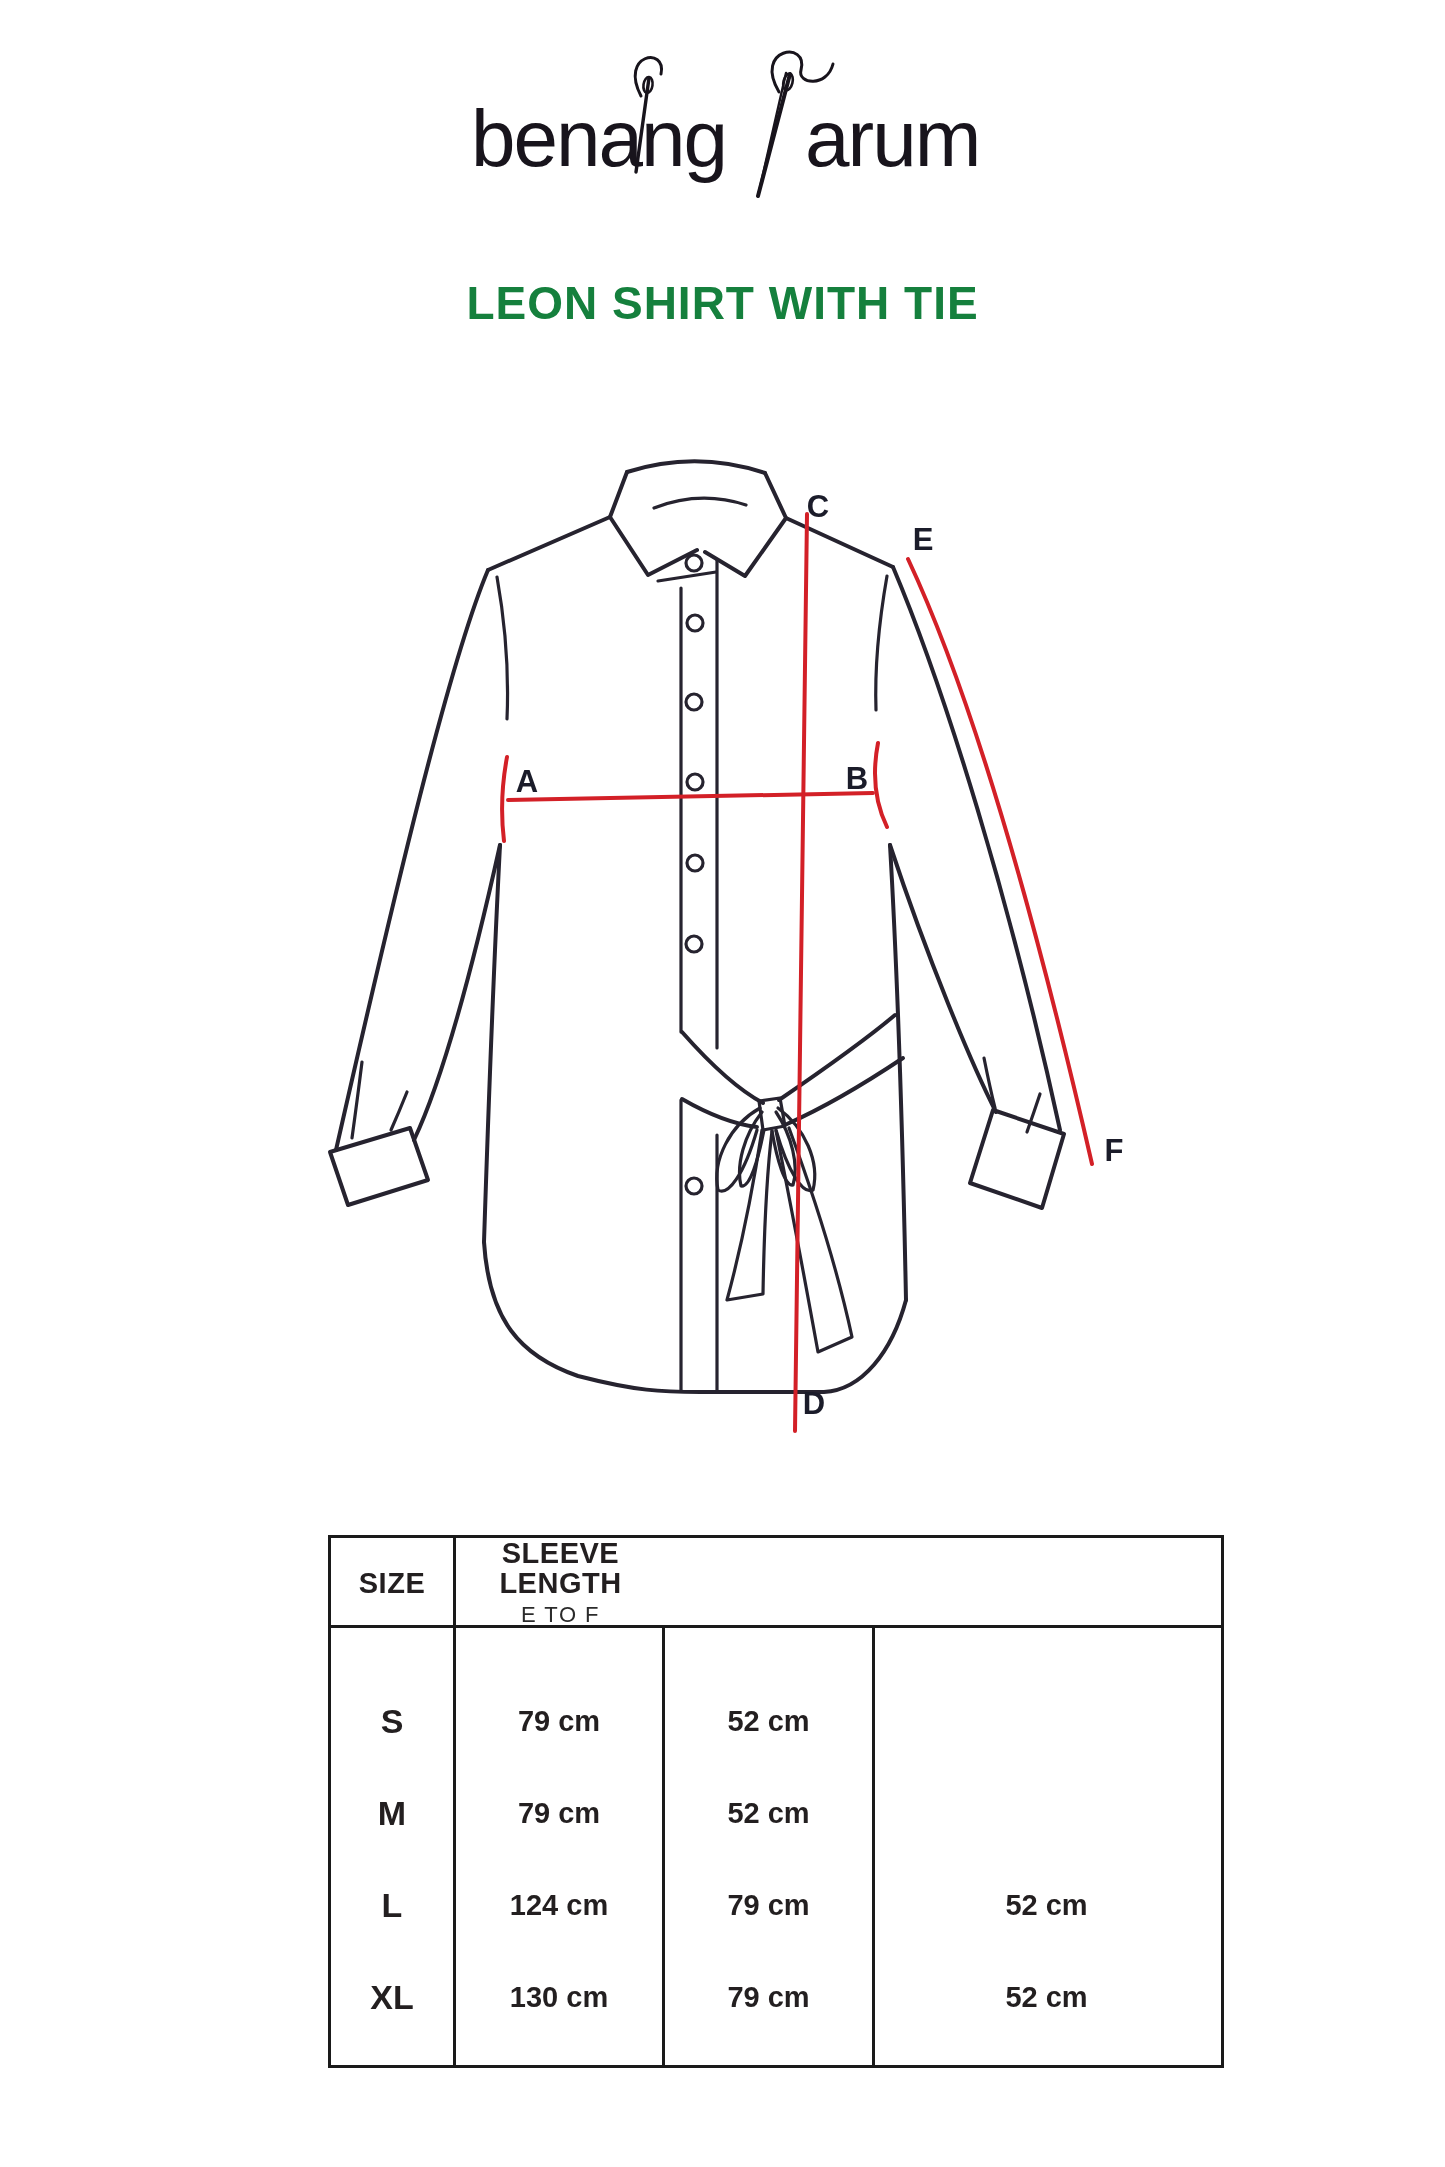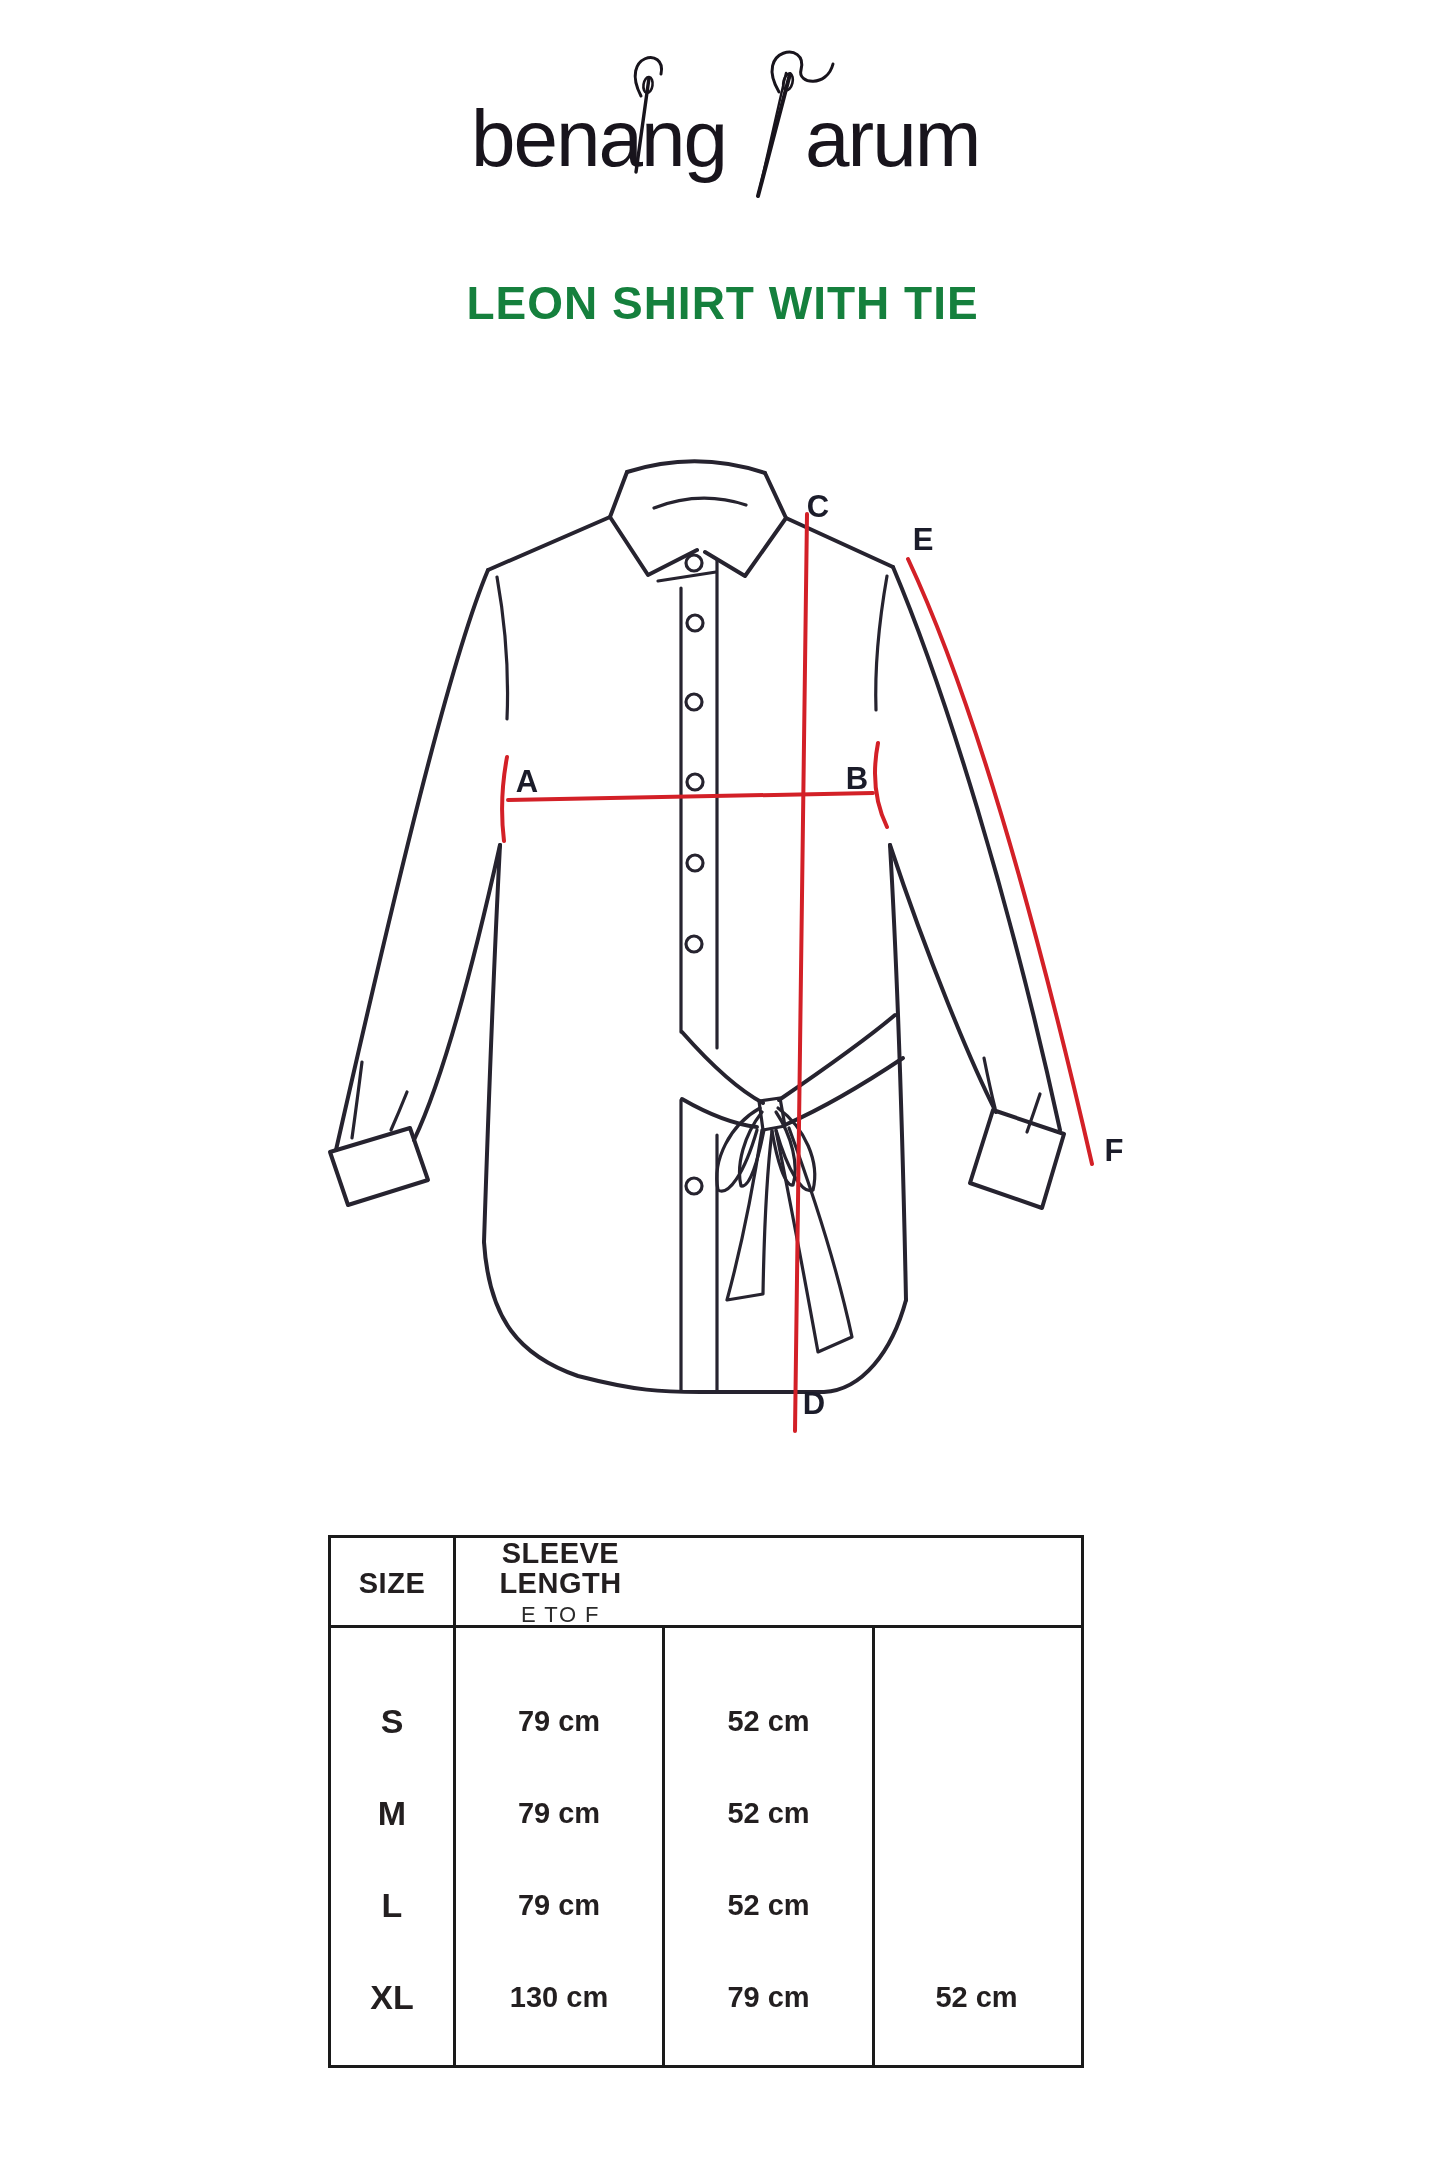--- a/index.html
+++ b/index.html
@@ -16,21 +16,21 @@
 
   
   #diagram{left:230px;top:330px;width:910px;height:1130px;}
   .outline{fill:none;stroke:#26232f;stroke-width:4;stroke-linecap:round;stroke-linejoin:round;}
   .thin{stroke-width:3.2;}
   .red{fill:none;stroke:#d32027;stroke-width:4;stroke-linecap:round;}
   .mlabel{font-family:"Liberation Sans",sans-serif;font-size:31px;font-weight:700;
           fill:#1b1c2a;text-anchor:middle;}
 
   
-  #size-table{left:328px;top:1535px;width:756px;height:533px;
+  #size-table{left:328px;top:1535px;width:896px;height:533px;
               border:3px solid #1a1a1a;box-sizing:border-box;background:#fff;}
   .tgrid{display:grid;grid-template-columns:125px 209px 210px 1fr;}
   .hrow{height:90px;border-bottom:3px solid #1a1a1a;box-sizing:border-box;}
   .cell{border-right:3px solid #1a1a1a;box-sizing:border-box;
         display:flex;flex-direction:column;align-items:center;justify-content:center;}
   .cell:last-child{border-right:none;}
   .h-main{font-size:29px;font-weight:700;letter-spacing:.5px;line-height:1.05;
           text-align:center;max-width:150px;}
   .h-sub{font-size:22px;font-weight:400;letter-spacing:1.5px;color:#2b2b2b;margin-top:3px;}
   .tbody{position:relative;height:440px;padding-top:47px;box-sizing:border-box;}
@@ -170,20 +170,21 @@
       <div class="cell val">79 cm</div>
       <div class="cell val">52 cm</div>
     </div>
     <div class="tgrid drow">
       <div class="cell sz">M</div>
       <div class="cell val">79 cm</div>
       <div class="cell val">52 cm</div>
     </div>
     <div class="tgrid drow">
       <div class="cell sz">L</div>
+      <div class="cell val">124 cm</div>
       <div class="cell val">79 cm</div>
       <div class="cell val">52 cm</div>
     </div>
     <div class="tgrid drow">
       <div class="cell sz">XL</div>
       <div class="cell val">130 cm</div>
       <div class="cell val">79 cm</div>
       <div class="cell val">52 cm</div>
     </div>
   </div>

